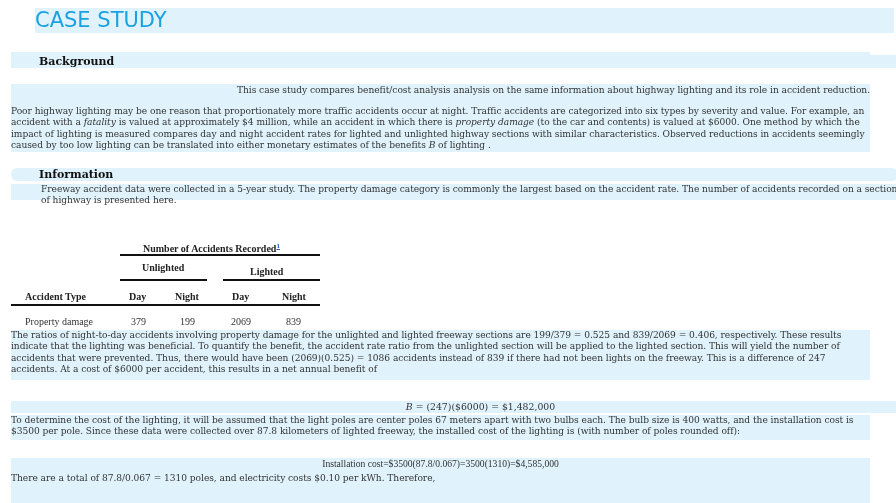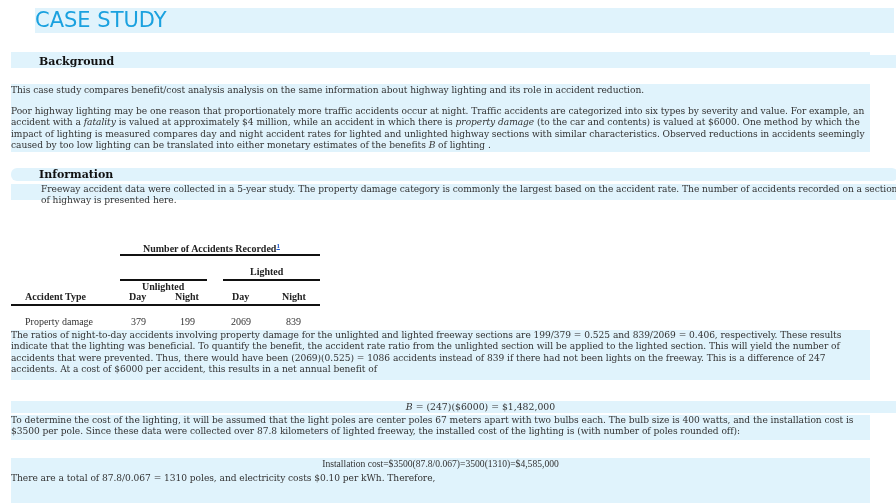--- a/index.html
+++ b/index.html
@@ -100,33 +100,33 @@
     }
   </style>
 </head>
 <body>
 
 <div class="band title">CASE STUDY</div>
 <div class="band subtitle">HIGHWAY LIGHTING OPTIONS TO REDUCE TRAFFIC ACCIDENTS</div>
 
 <div class="band heading" style="top:55px;">Background</div>
 
-<div class="band para" style="top:84px; height:29px; line-height:13px;">This case study compares benefit/cost analysis analysis on the same information about highway lighting and its role in accident reduction.</div>
+<div class="band para" style="top:84px; height:29px; line-height:13px;text-align:right;">This case study compares benefit/cost analysis analysis on the same information about highway lighting and its role in accident reduction.</div>
 
 <div class="band para" style="top:106px; height:46px;"><span>Poor highway lighting may be one reason that proportionately more traffic accidents occur at night. Traffic accidents are categorized into six types by severity and value. For example, an accident with a </span><i>fatality</i><span> is valued at approximately $4 million, while an accident in which there is </span><i>property damage</i><span> (to the car and contents) is valued at $6000. One method by which the impact of lighting is measured compares day and night accident rates for lighted and unlighted highway sections with similar characteristics. Observed reductions in accidents seemingly caused by too low lighting can be translated into either monetary estimates of the benefits </span><i>B</i><span> of lighting .</span></div>
 
 <div class="band heading" style="top:168px;border-radius:6px;">Information</div>
 
 <div class="band para" style="top:184px; height:16px;padding-left:30px;">Freeway accident data were collected in a 5-year study. The property damage category is commonly the largest based on the accident rate. The number of accidents recorded on a section of highway is presented here.</div>
 
 <div class="tbl" style="left:0; top:0;">
   <div class="cell bold" style="left:143px; top:241px;"><span>Number of Accidents Recorded</span><sup><a>1</a></sup></div>
   <div class="rule" style="left:120px; top:254px; width:200px;"></div>
 
-  <div class="cell bold" style="left:142px; top:281px;">Unlighted</div>
+  <div class="cell bold" style="left:142px; top:262px;">Unlighted</div>
   <div class="cell bold" style="left:250px; top:266px;">Lighted</div>
   <div class="rule" style="left:120px; top:279px; width:87px;"></div>
   <div class="rule" style="left:223px; top:279px; width:97px;"></div>
 
   <div class="cell bold" style="left:25px; top:291px;">Accident Type</div>
   <div class="cell bold" style="left:129px; top:291px;">Day</div>
   <div class="cell bold" style="left:175px; top:291px;">Night</div>
   <div class="cell bold" style="left:232px; top:291px;">Day</div>
   <div class="cell bold" style="left:282px; top:291px;">Night</div>
   <div class="rule" style="left:11px; top:304px; width:309px;"></div>

